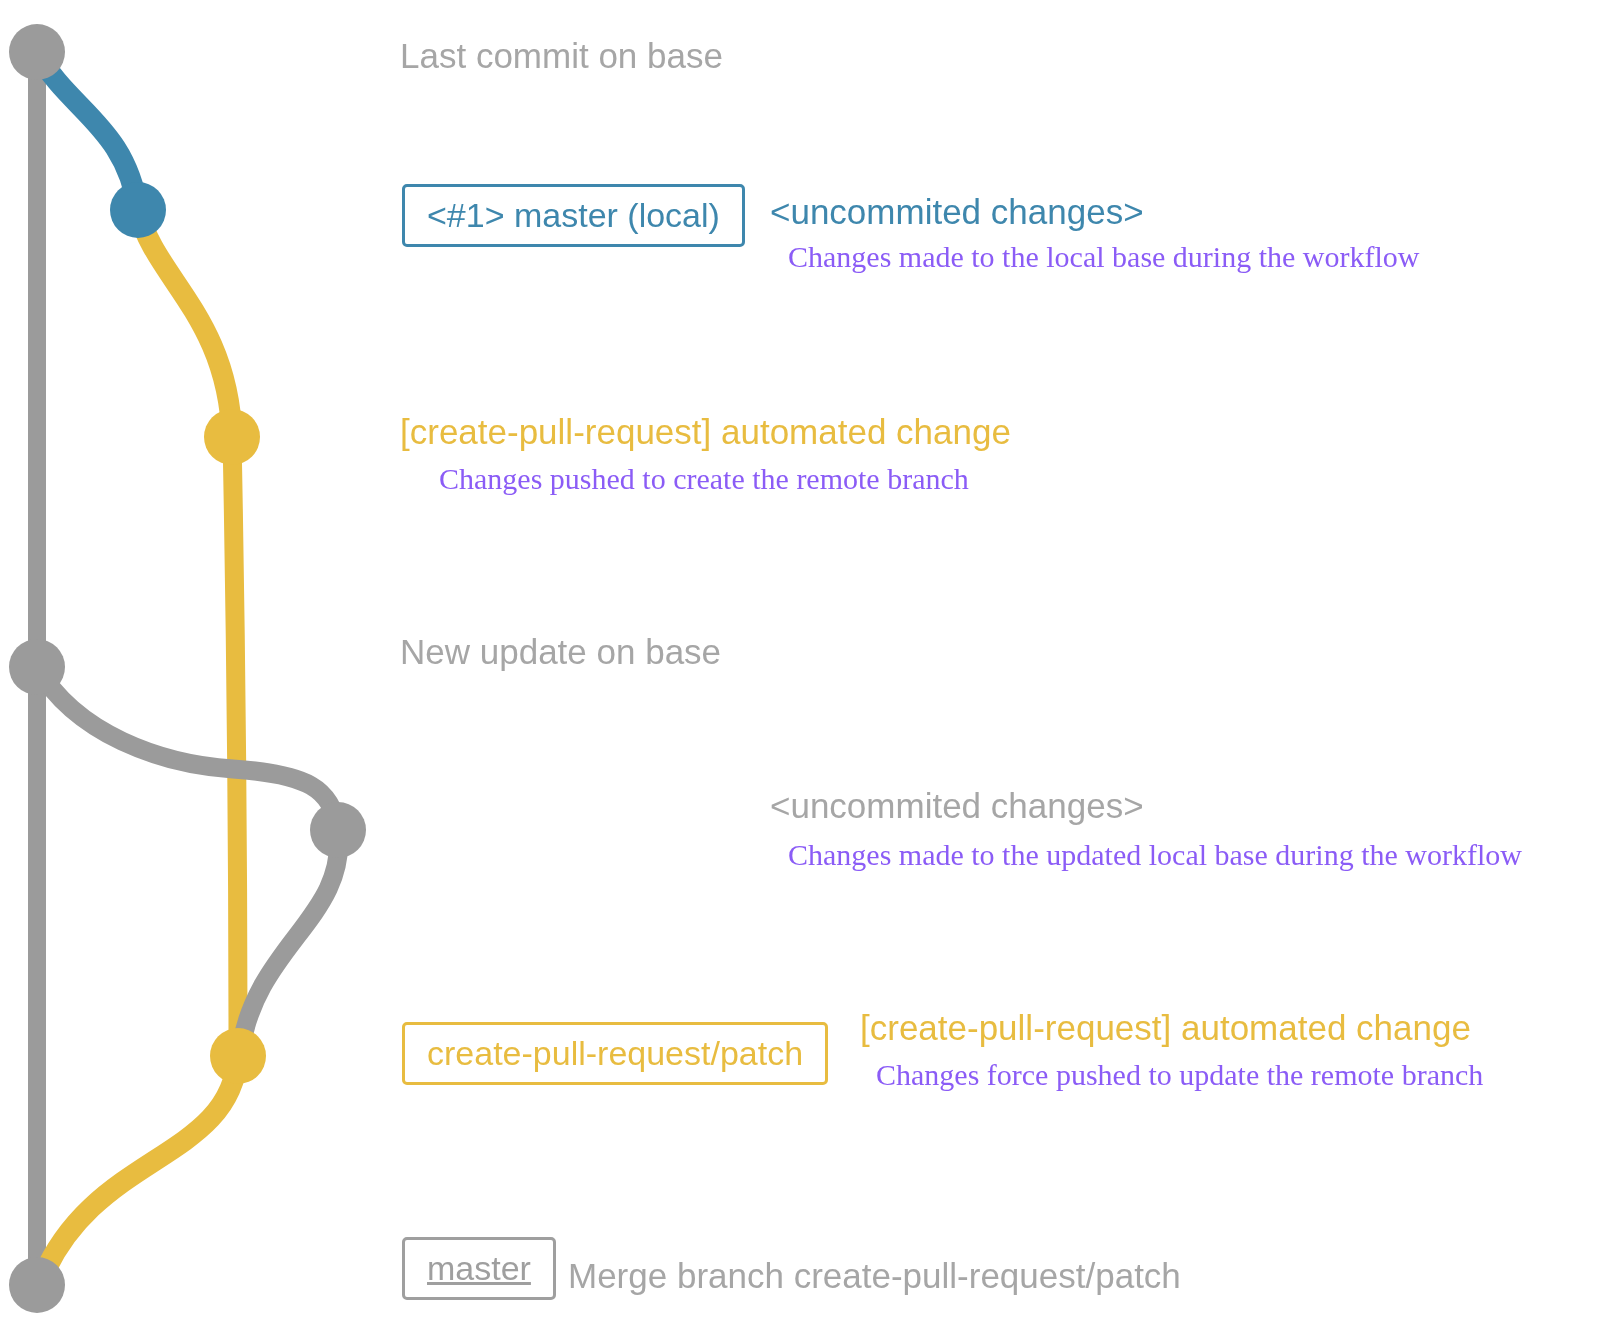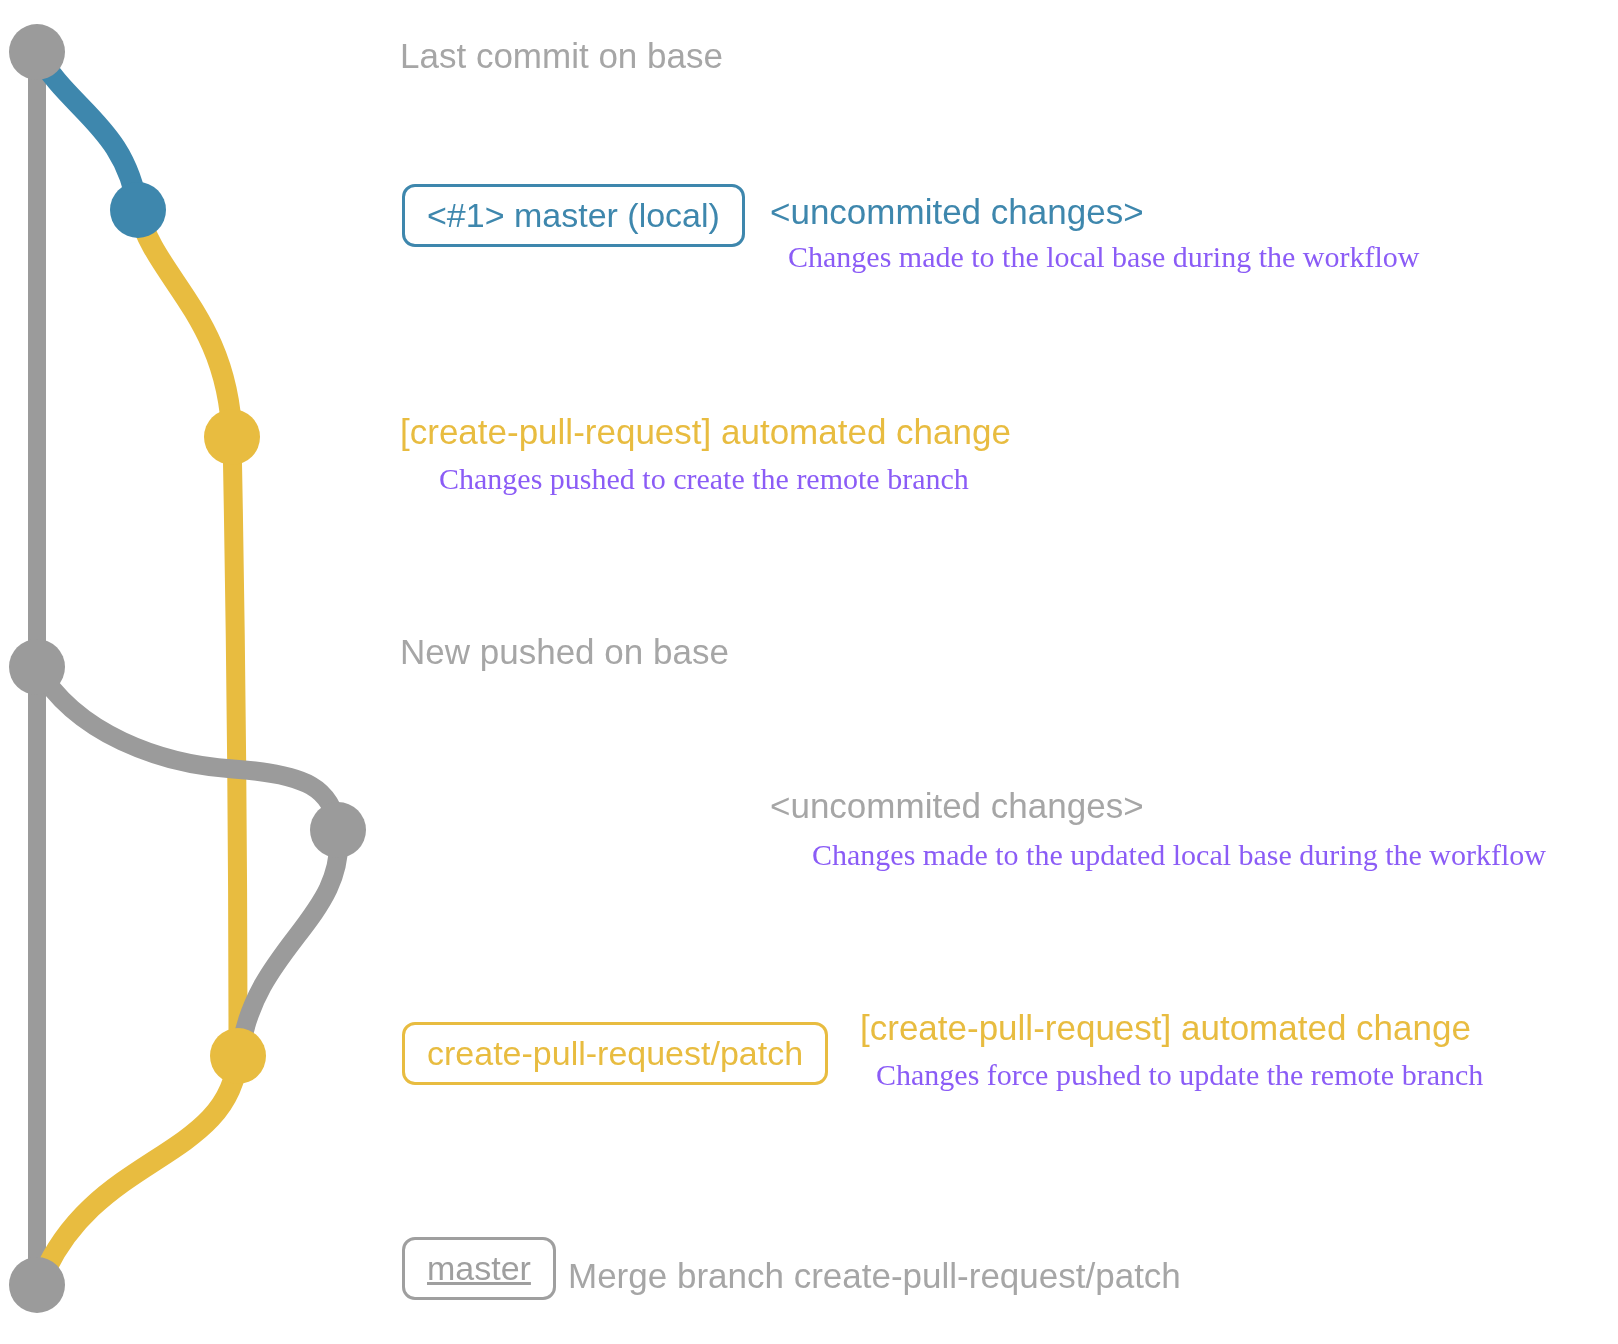--- a/index.html
+++ b/index.html
@@ -17,21 +17,21 @@
     position: absolute;
     font-size: 35px;
     color: #a6a6a6;
     white-space: nowrap;
   }
   .heading.yellow { color: #e8bc40; }
 
   .badge {
     position: absolute;
     border: 3px solid #9f9f9f;
-    border-radius: 13px;
+    border-radius: 5px;
     padding: 9px 22px;
     font-size: 34px;
     color: #9f9f9f;
     white-space: nowrap;
     background: #ffffff;
   }
   .badge.blue  { color: #3e87ad; border-color: #3e87ad; }
   .badge.yellow{ color: #e8bc40; border-color: #e8bc40; }
 
   .note {
@@ -83,24 +83,24 @@
 
   <div class="heading" style="left:400px; top:36px;">Last commit on base</div>
 
   <div class="badge blue" style="left:402px; top:184px;">&lt;#1&gt; master (local)</div>
   <div class="note blue" style="left:770px; top:192px;">&lt;uncommited changes&gt;</div>
   <div class="desc" style="left:788px; top:240px;">Changes made to the local base during the workflow</div>
 
   <div class="heading yellow" style="left:400px; top:412px;">[create-pull-request] automated change</div>
   <div class="desc" style="left:420px; top:462px;margin-left:19px;">Changes pushed to create the remote branch</div>
 
-  <div class="heading" style="left:400px; top:632px;">New pushed on base</div>
+  <div class="heading" style="left:400px; top:632px;">New update on base</div>
 
   <div class="note gray" style="left:770px; top:786px;">&lt;uncommited changes&gt;</div>
-  <div class="desc" style="left:812px; top:838px;">Changes made to the updated local base during the workflow</div>
+  <div class="desc" style="left:788px; top:838px;">Changes made to the updated local base during the workflow</div>
 
   <div class="badge yellow" style="left:402px; top:998px;margin-top:24px;">create-pull-request/patch</div>
   <div class="note yellow" style="left:860px; top:1008px;">[create-pull-request] automated change</div>
   <div class="desc" style="left:876px; top:1058px;text-align:right;">Changes force pushed to update the remote branch</div>
 
   <div class="badge" style="left:402px; top:1237px;text-decoration:underline;">master</div>
   <div class="note gray" style="left:568px; top:1230px;margin-top:26px;">Merge branch create-pull-request/patch</div>
 
 </div>
 

